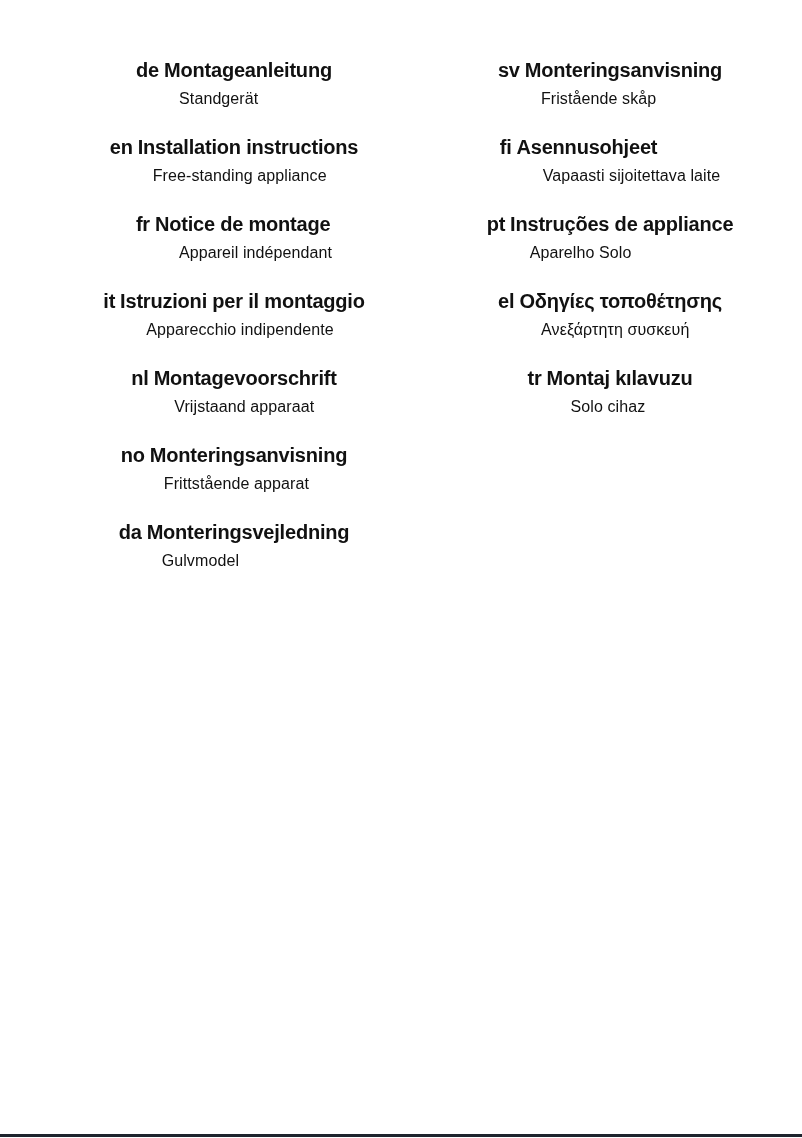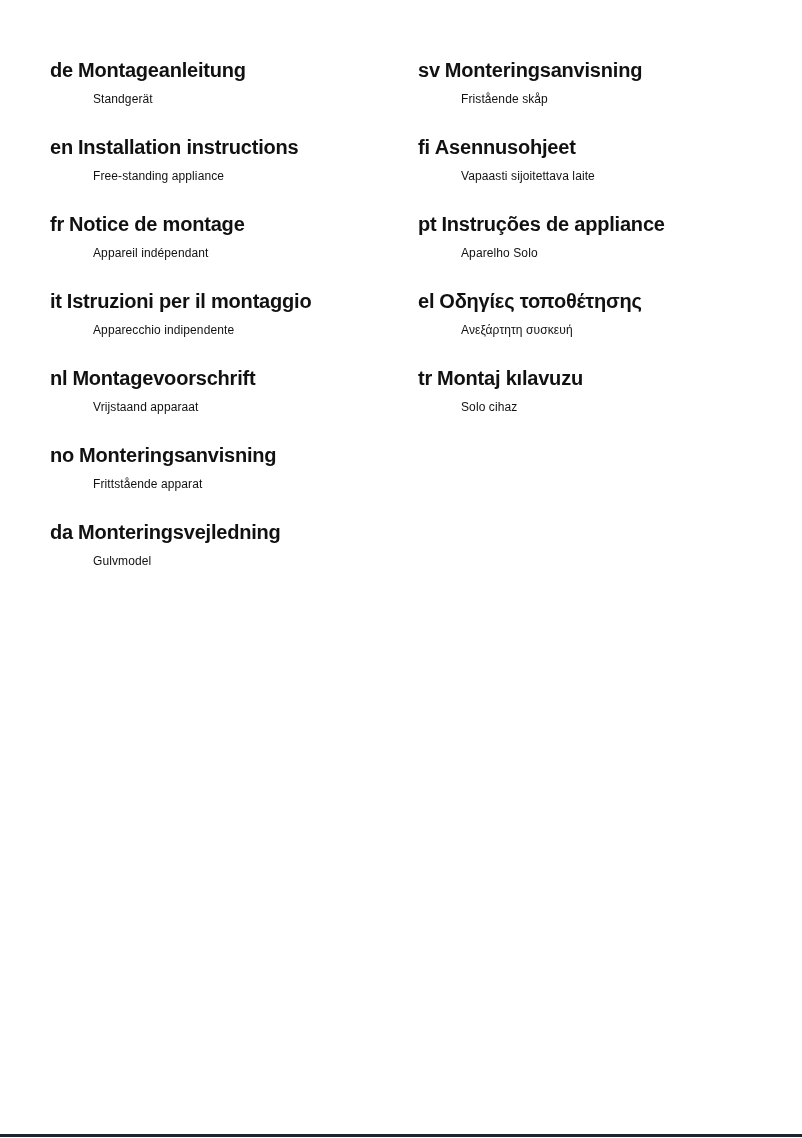--- a/index.html
+++ b/index.html
@@ -21,20 +21,21 @@
     left: 50px;
     top: 58px;
     display: flex;
     flex-direction: row;
     align-items: flex-start;
   }
   .col {
     display: flex;
     flex-direction: column;
     gap: 26px;
+    align-items: center;
   }
   .col-left {
     width: 368px;
     flex: 0 0 368px;
   }
   .col-right {
     width: 384px;
   }
   .entry {
     display: block;
@@ -43,21 +44,21 @@
     font-size: 20px;
     font-weight: bold;
     line-height: 24px;
     letter-spacing: -0.2px;
     white-space: nowrap;
   }
   .lang-code {
     margin-right: 5px;
   }
   .entry-subtitle {
-    font-size: 12px;
+    font-size: 16px;
     font-weight: normal;
     line-height: 20px;
     margin-top: 7px;
     padding-left: 43px;
     letter-spacing: 0.1px;
     white-space: nowrap;
   }
   .bottom-rule {
     position: absolute;
     left: 0;

